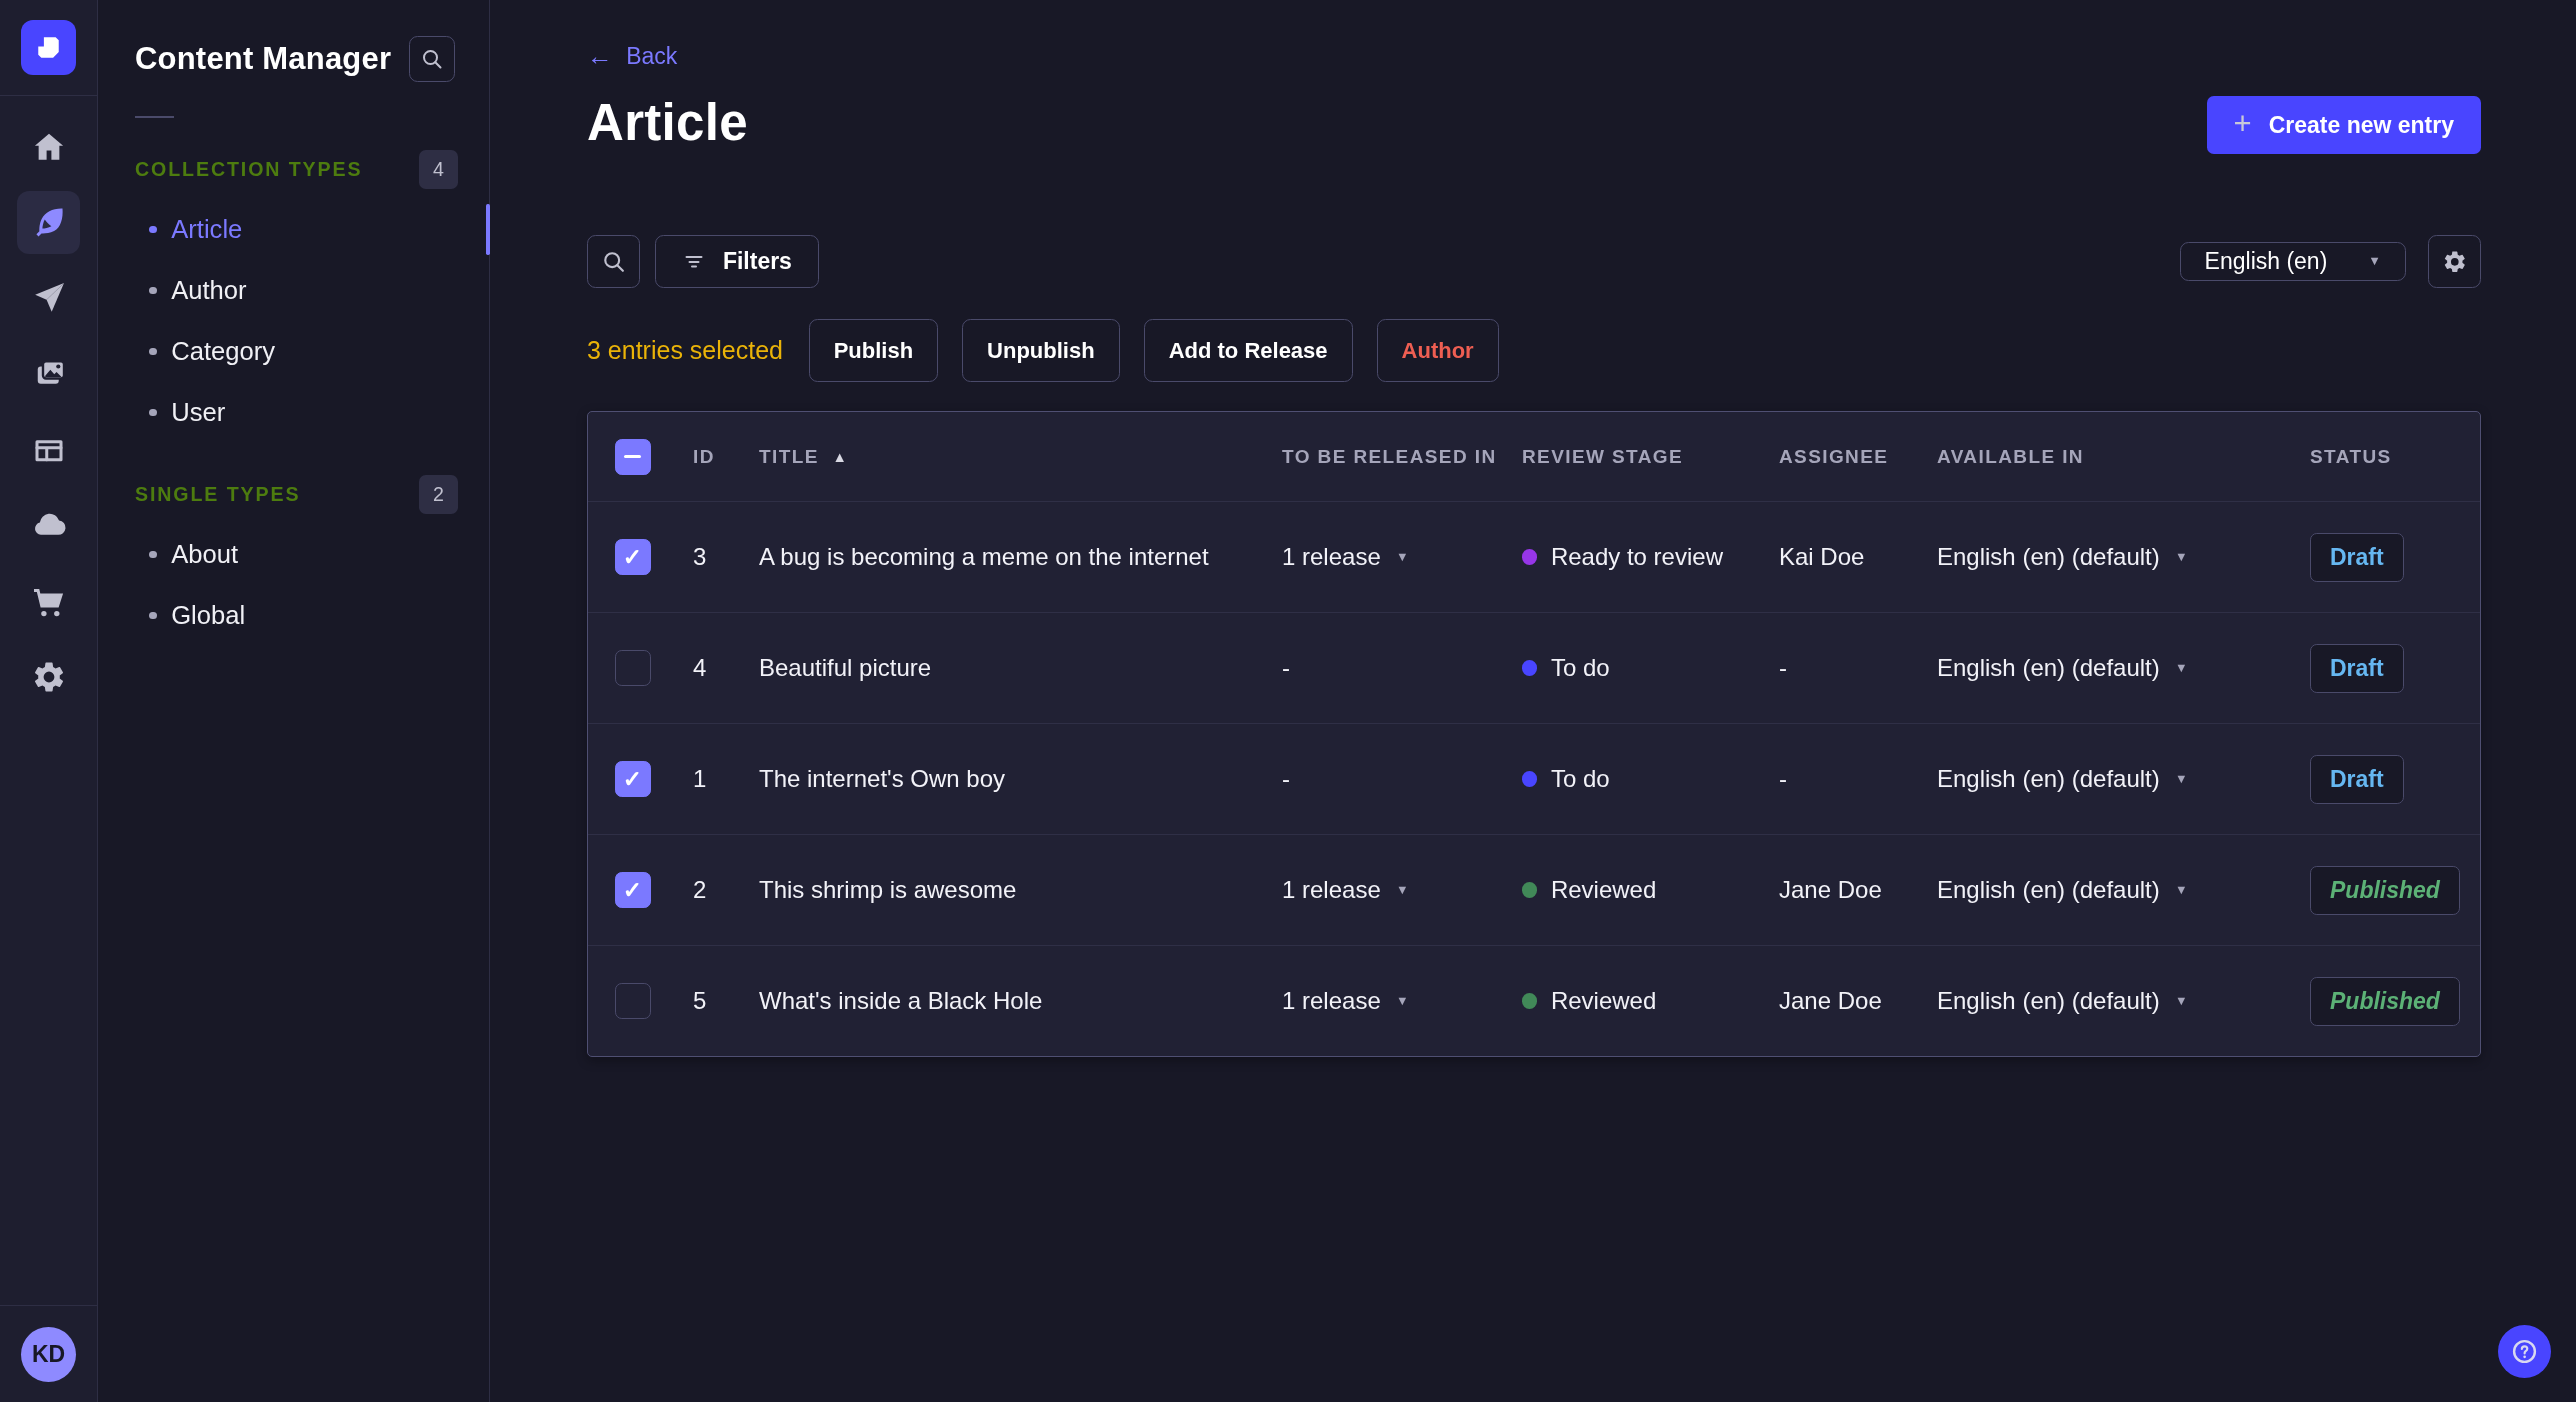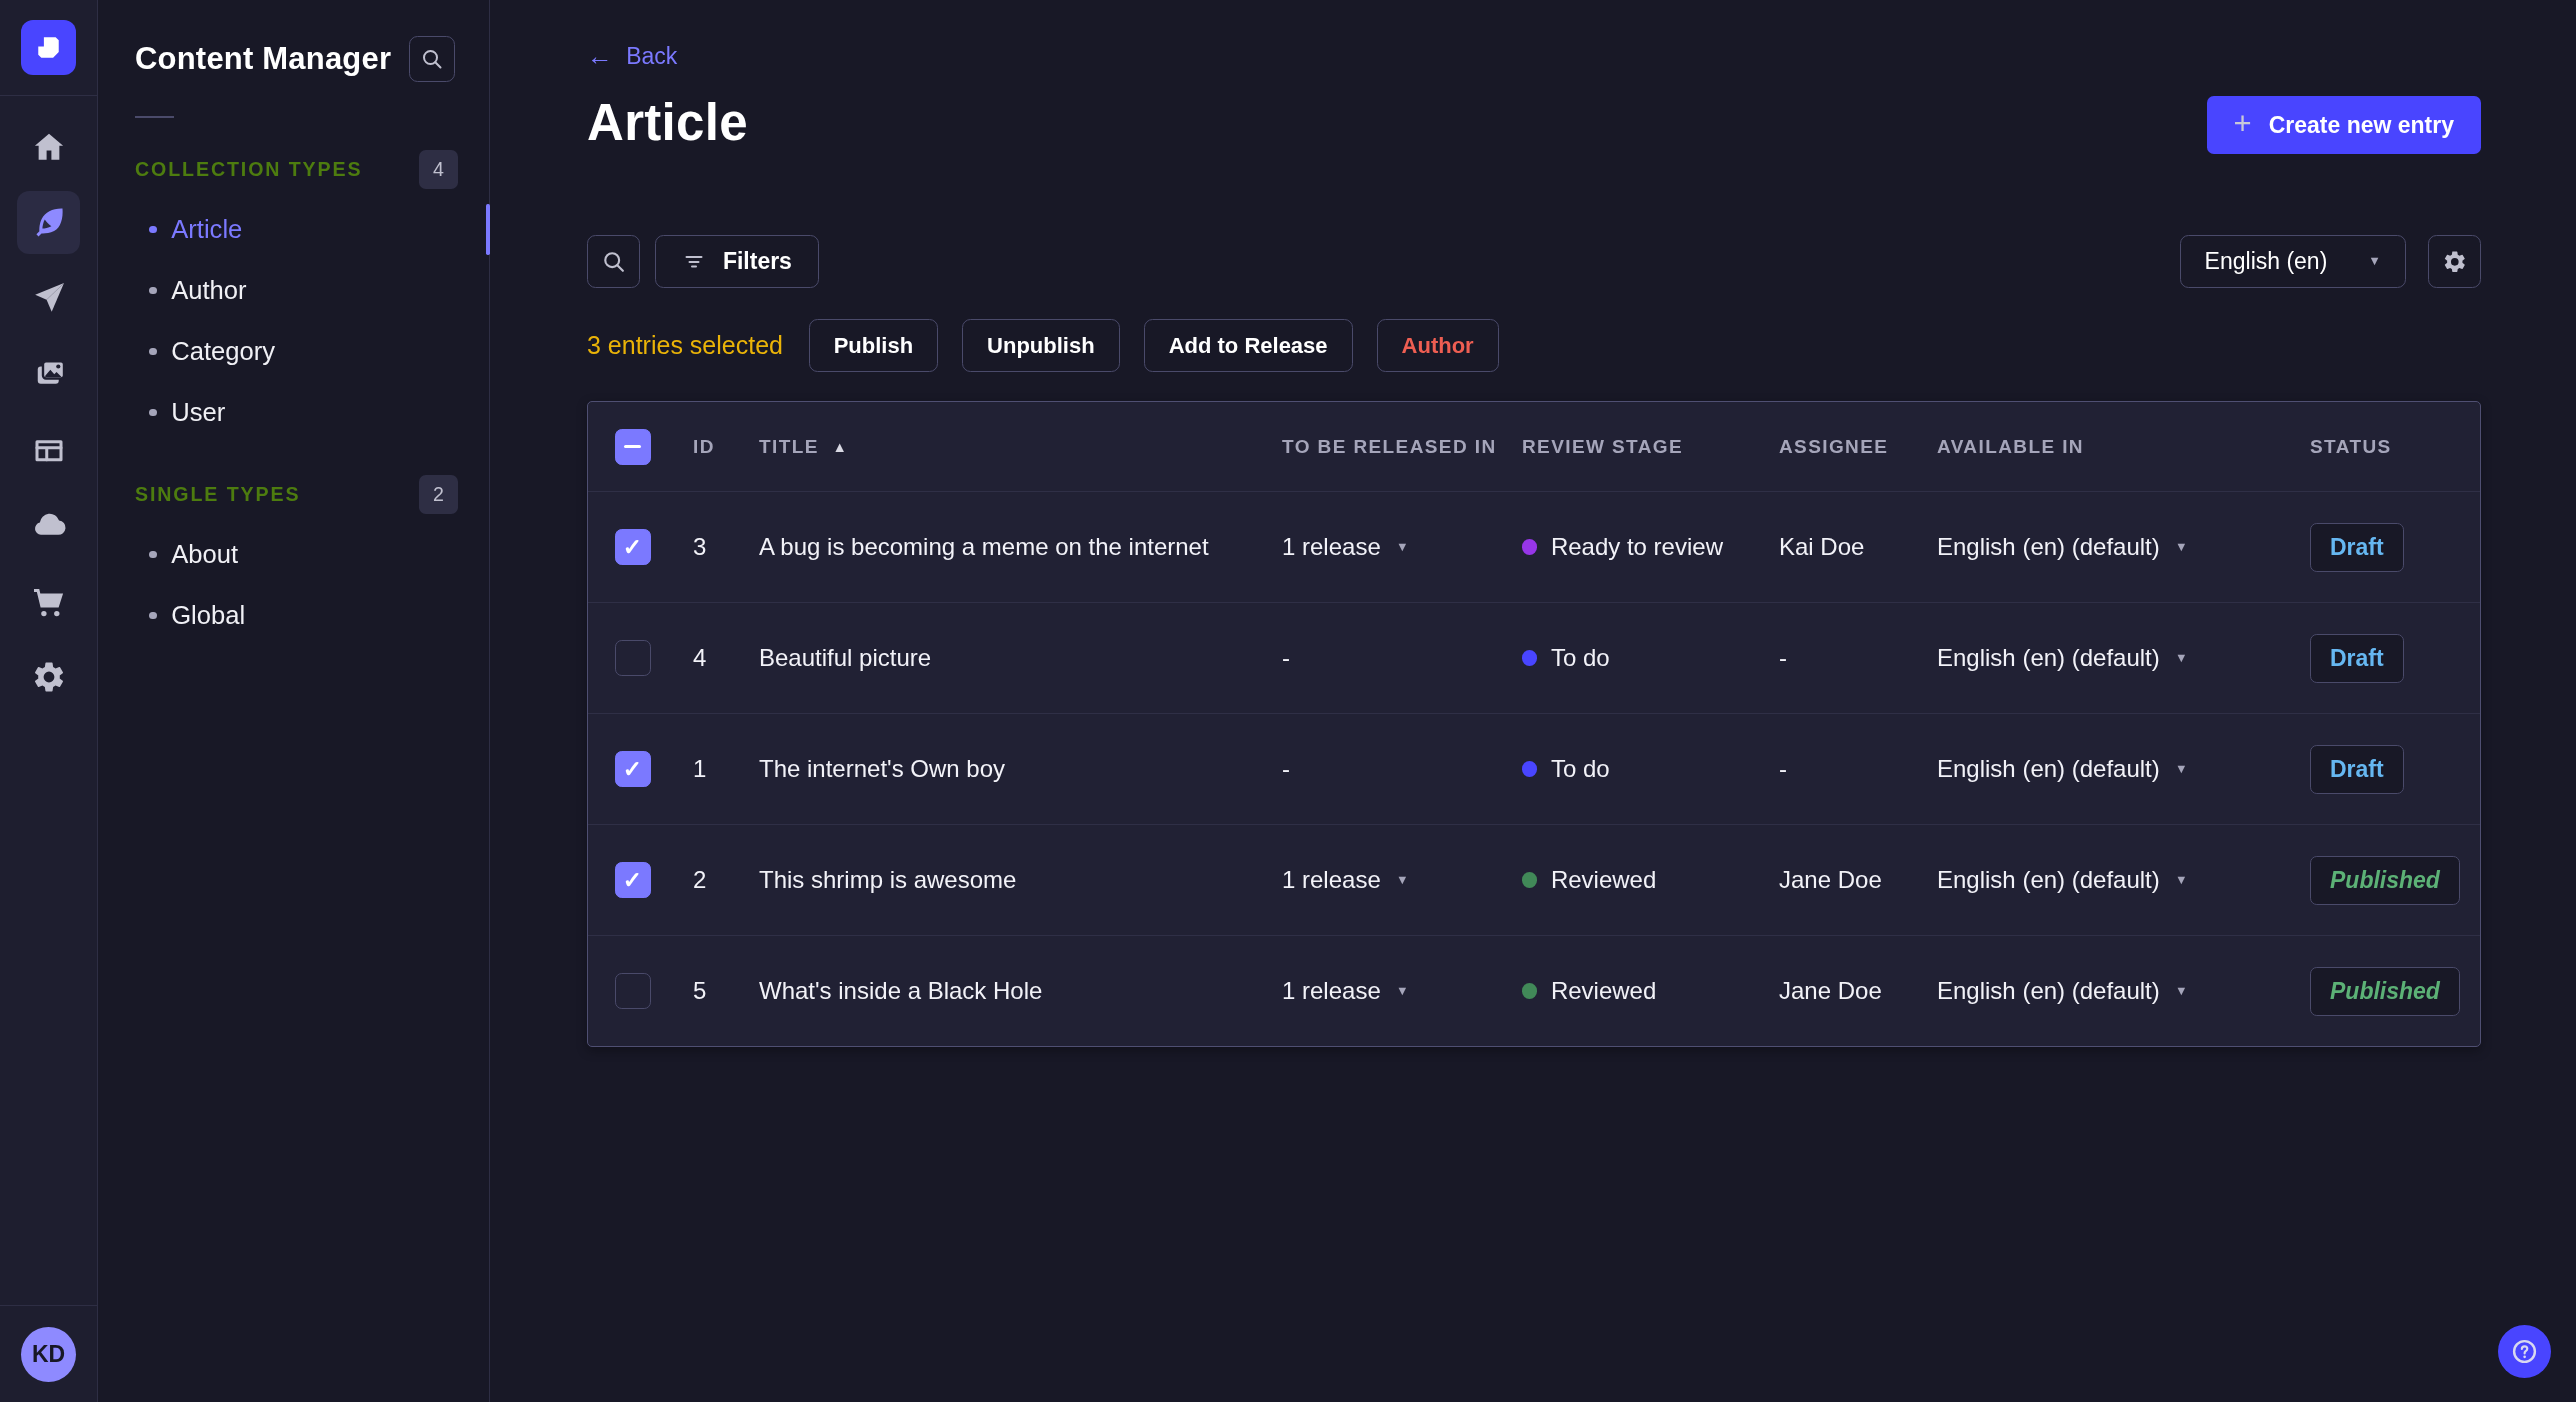--- a/index.html
+++ b/index.html
@@ -70,29 +70,29 @@
   .plus-icon { font-size:31px; font-weight:400; color:#C8C8D8; line-height:1; margin-top:-2.6px; }
 
   .controls-row { margin-top:78px; display:flex; align-items:center; }
   .icon-btn { width:53px; height:53px; border:0.9px solid #4A4A6A; border-radius:8.5px; background:transparent;
     display:flex; align-items:center; justify-content:center; cursor:pointer; }
   .icon-btn svg { width:25.6px; height:25.6px; }
   .filters-btn { margin-left:15.3px; height:53px; border:0.9px solid #4A4A6A; border-radius:8.5px;
     background:transparent; padding:0 25.6px; display:flex; align-items:center; gap:17px;
     color:#fff; font-size:23px; font-weight:600; cursor:pointer; font-family:inherit; }
   .spacer { flex:1; }
-  .locale-select { height:53px; border:0.9px solid #4A4A6A; border-radius:8.5px; background:transparent;
+  .locale-select { height:39px; border:0.9px solid #4A4A6A; border-radius:8.5px; background:transparent;
     padding:0 24px; display:flex; align-items:center; gap:41px; color:#fff; font-size:23px;
     cursor:pointer; font-family:inherit; }
   .caret { font-size:12.8px; color:#A5A5BA; line-height:1; }
   .gear-btn { margin-left:22px; }
 
   .bulk-row { margin-top:31px; display:flex; align-items:center; gap:24px; }
   .bulk-text { font-size:25px; color:#eab308; margin-right:1.7px; }
-  .bulk-btn { height:53px; border:0.9px solid #4A4A6A; border-radius:8.5px; background:transparent;
+  .bulk-btn { height:63px; border:0.9px solid #4A4A6A; border-radius:8.5px; background:transparent;
     padding:0 24px; color:#fff; font-size:22px; font-weight:600; cursor:pointer; font-family:inherit; }
   .bulk-btn.danger { color:#EE5E52; }
 
   
   .table { margin-top:29px; background:#212134; border:0.9px solid #4F4F72; border-radius:5px;
     overflow:hidden; box-shadow:0 3.4px 10.2px rgba(0,0,0,.3); }
   .thead, .tr { display:grid; grid-template-columns:89px 82px 523px 240px 257px 158px 373px 1fr;
     align-items:center; }
   .thead { height:89px; }
   .th { font-size:19px; font-weight:700; letter-spacing:1.4px; color:#A5A5BA; }

